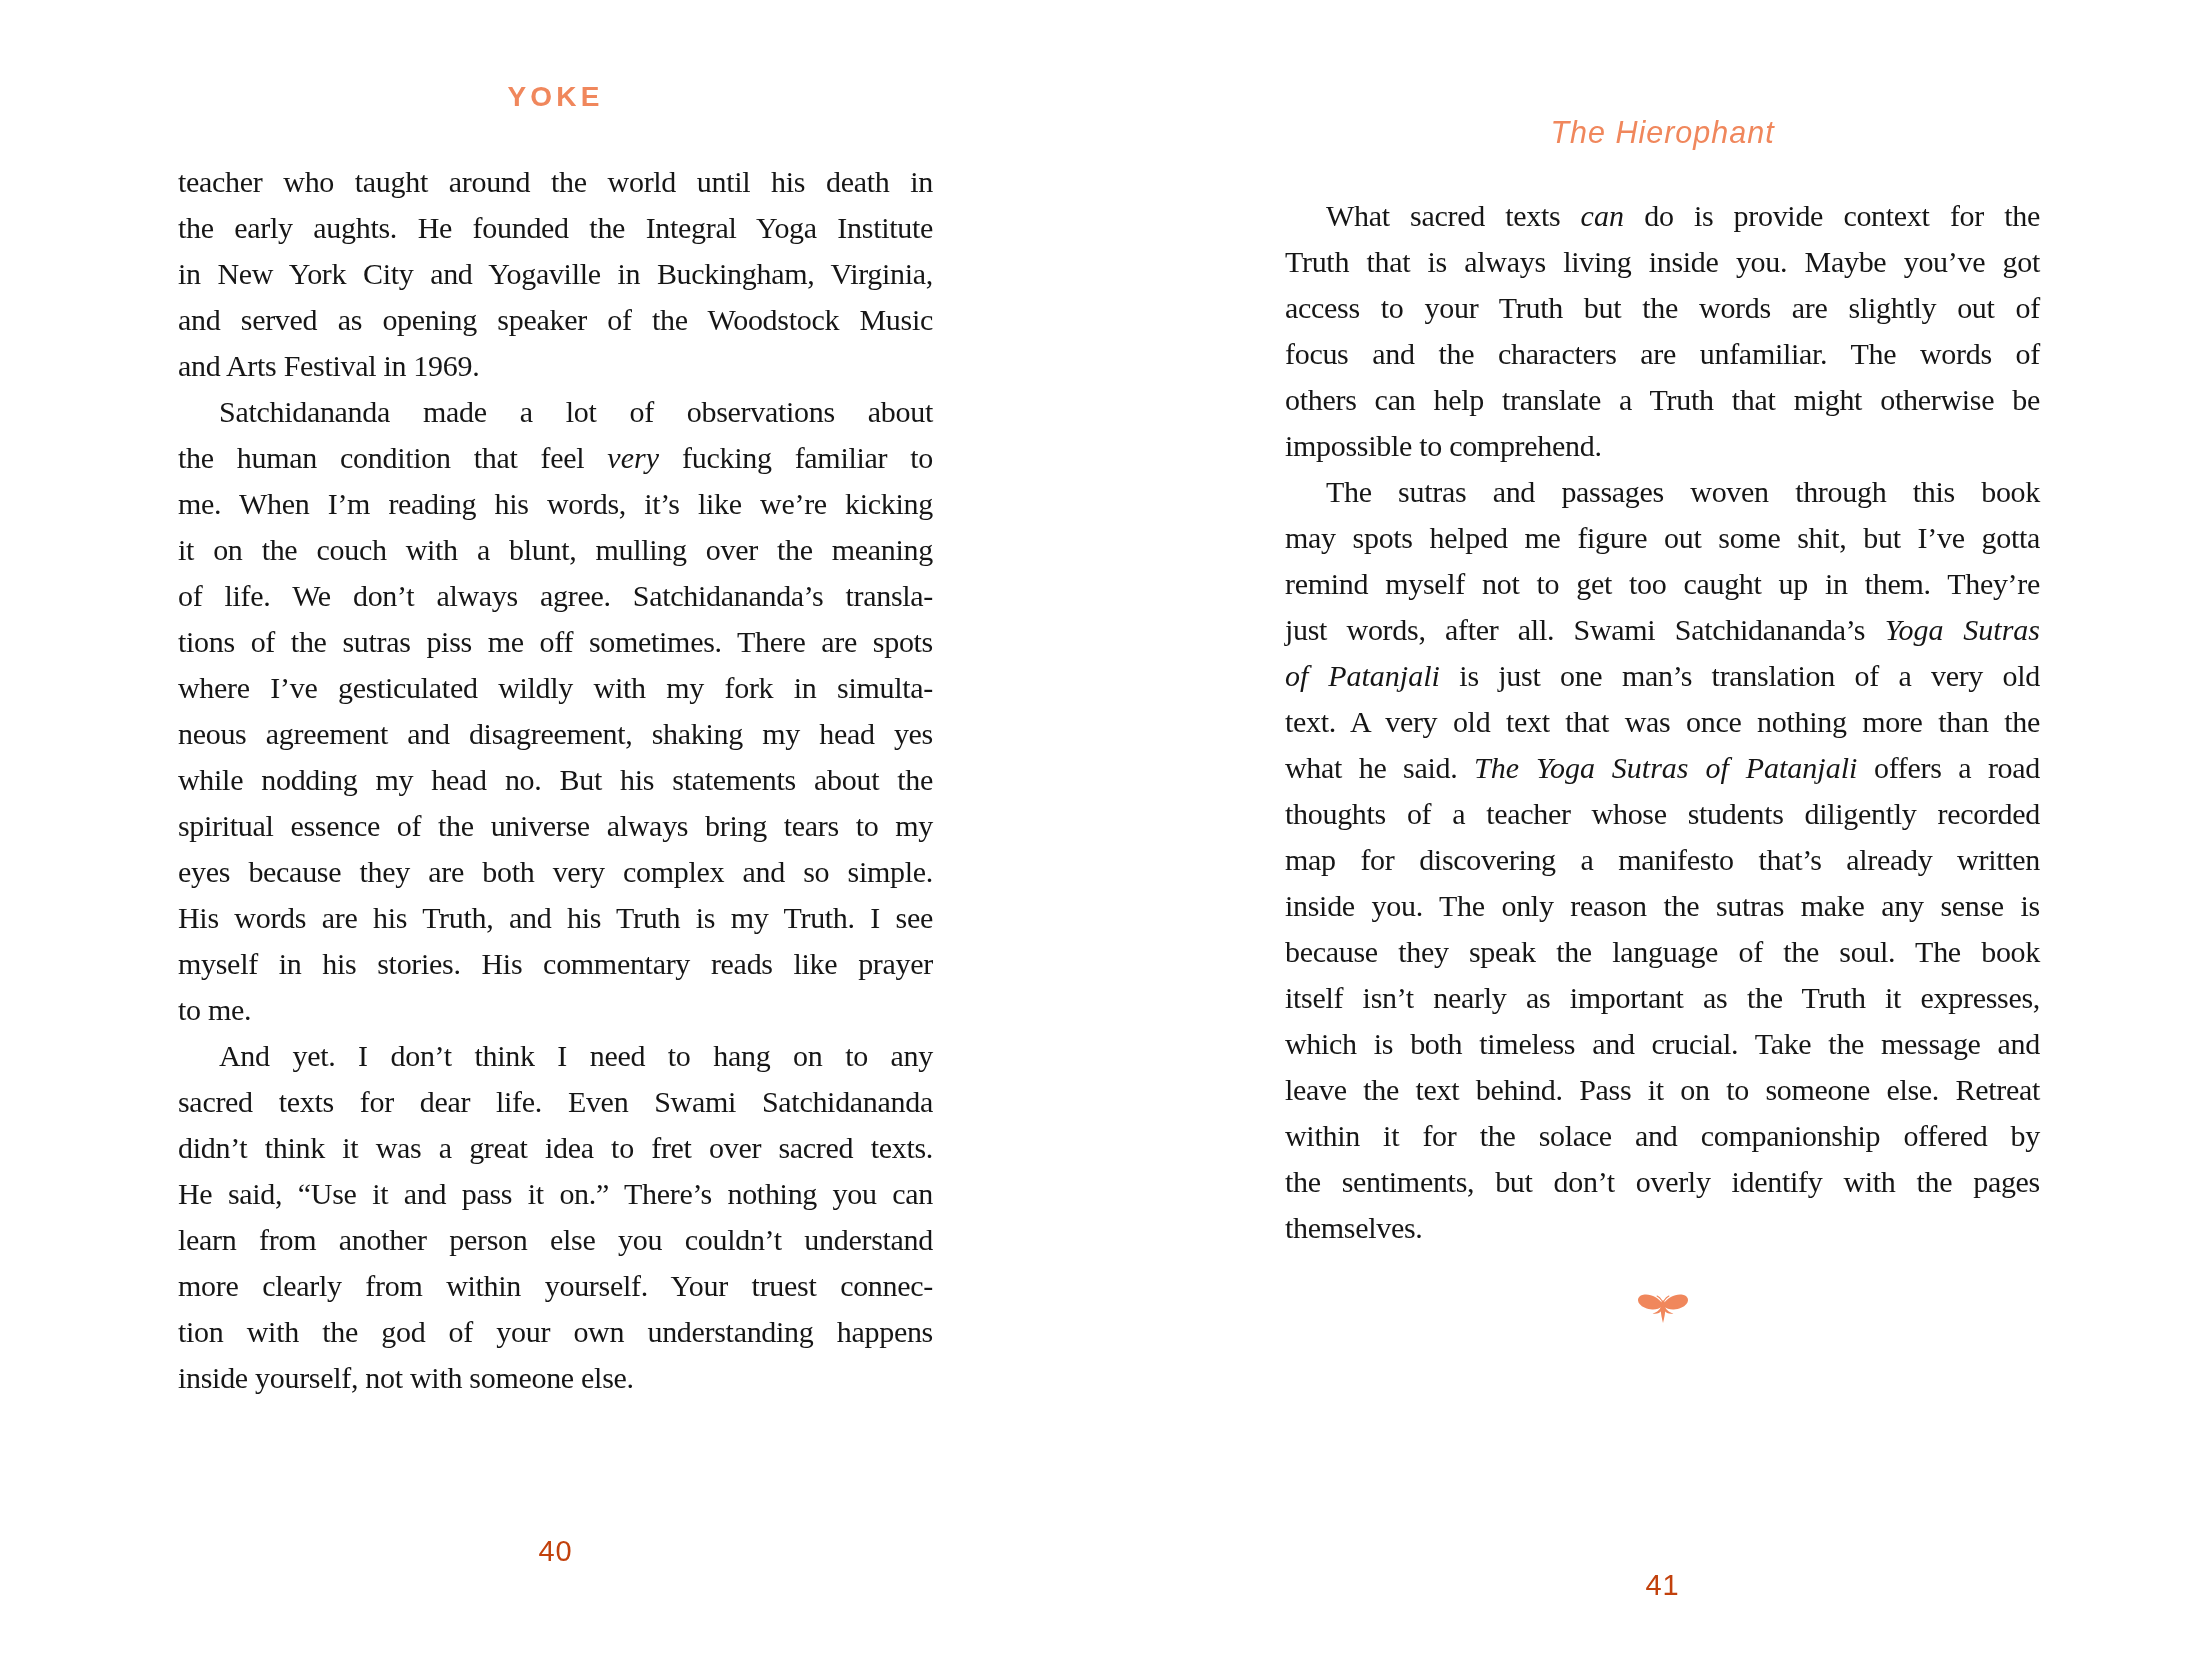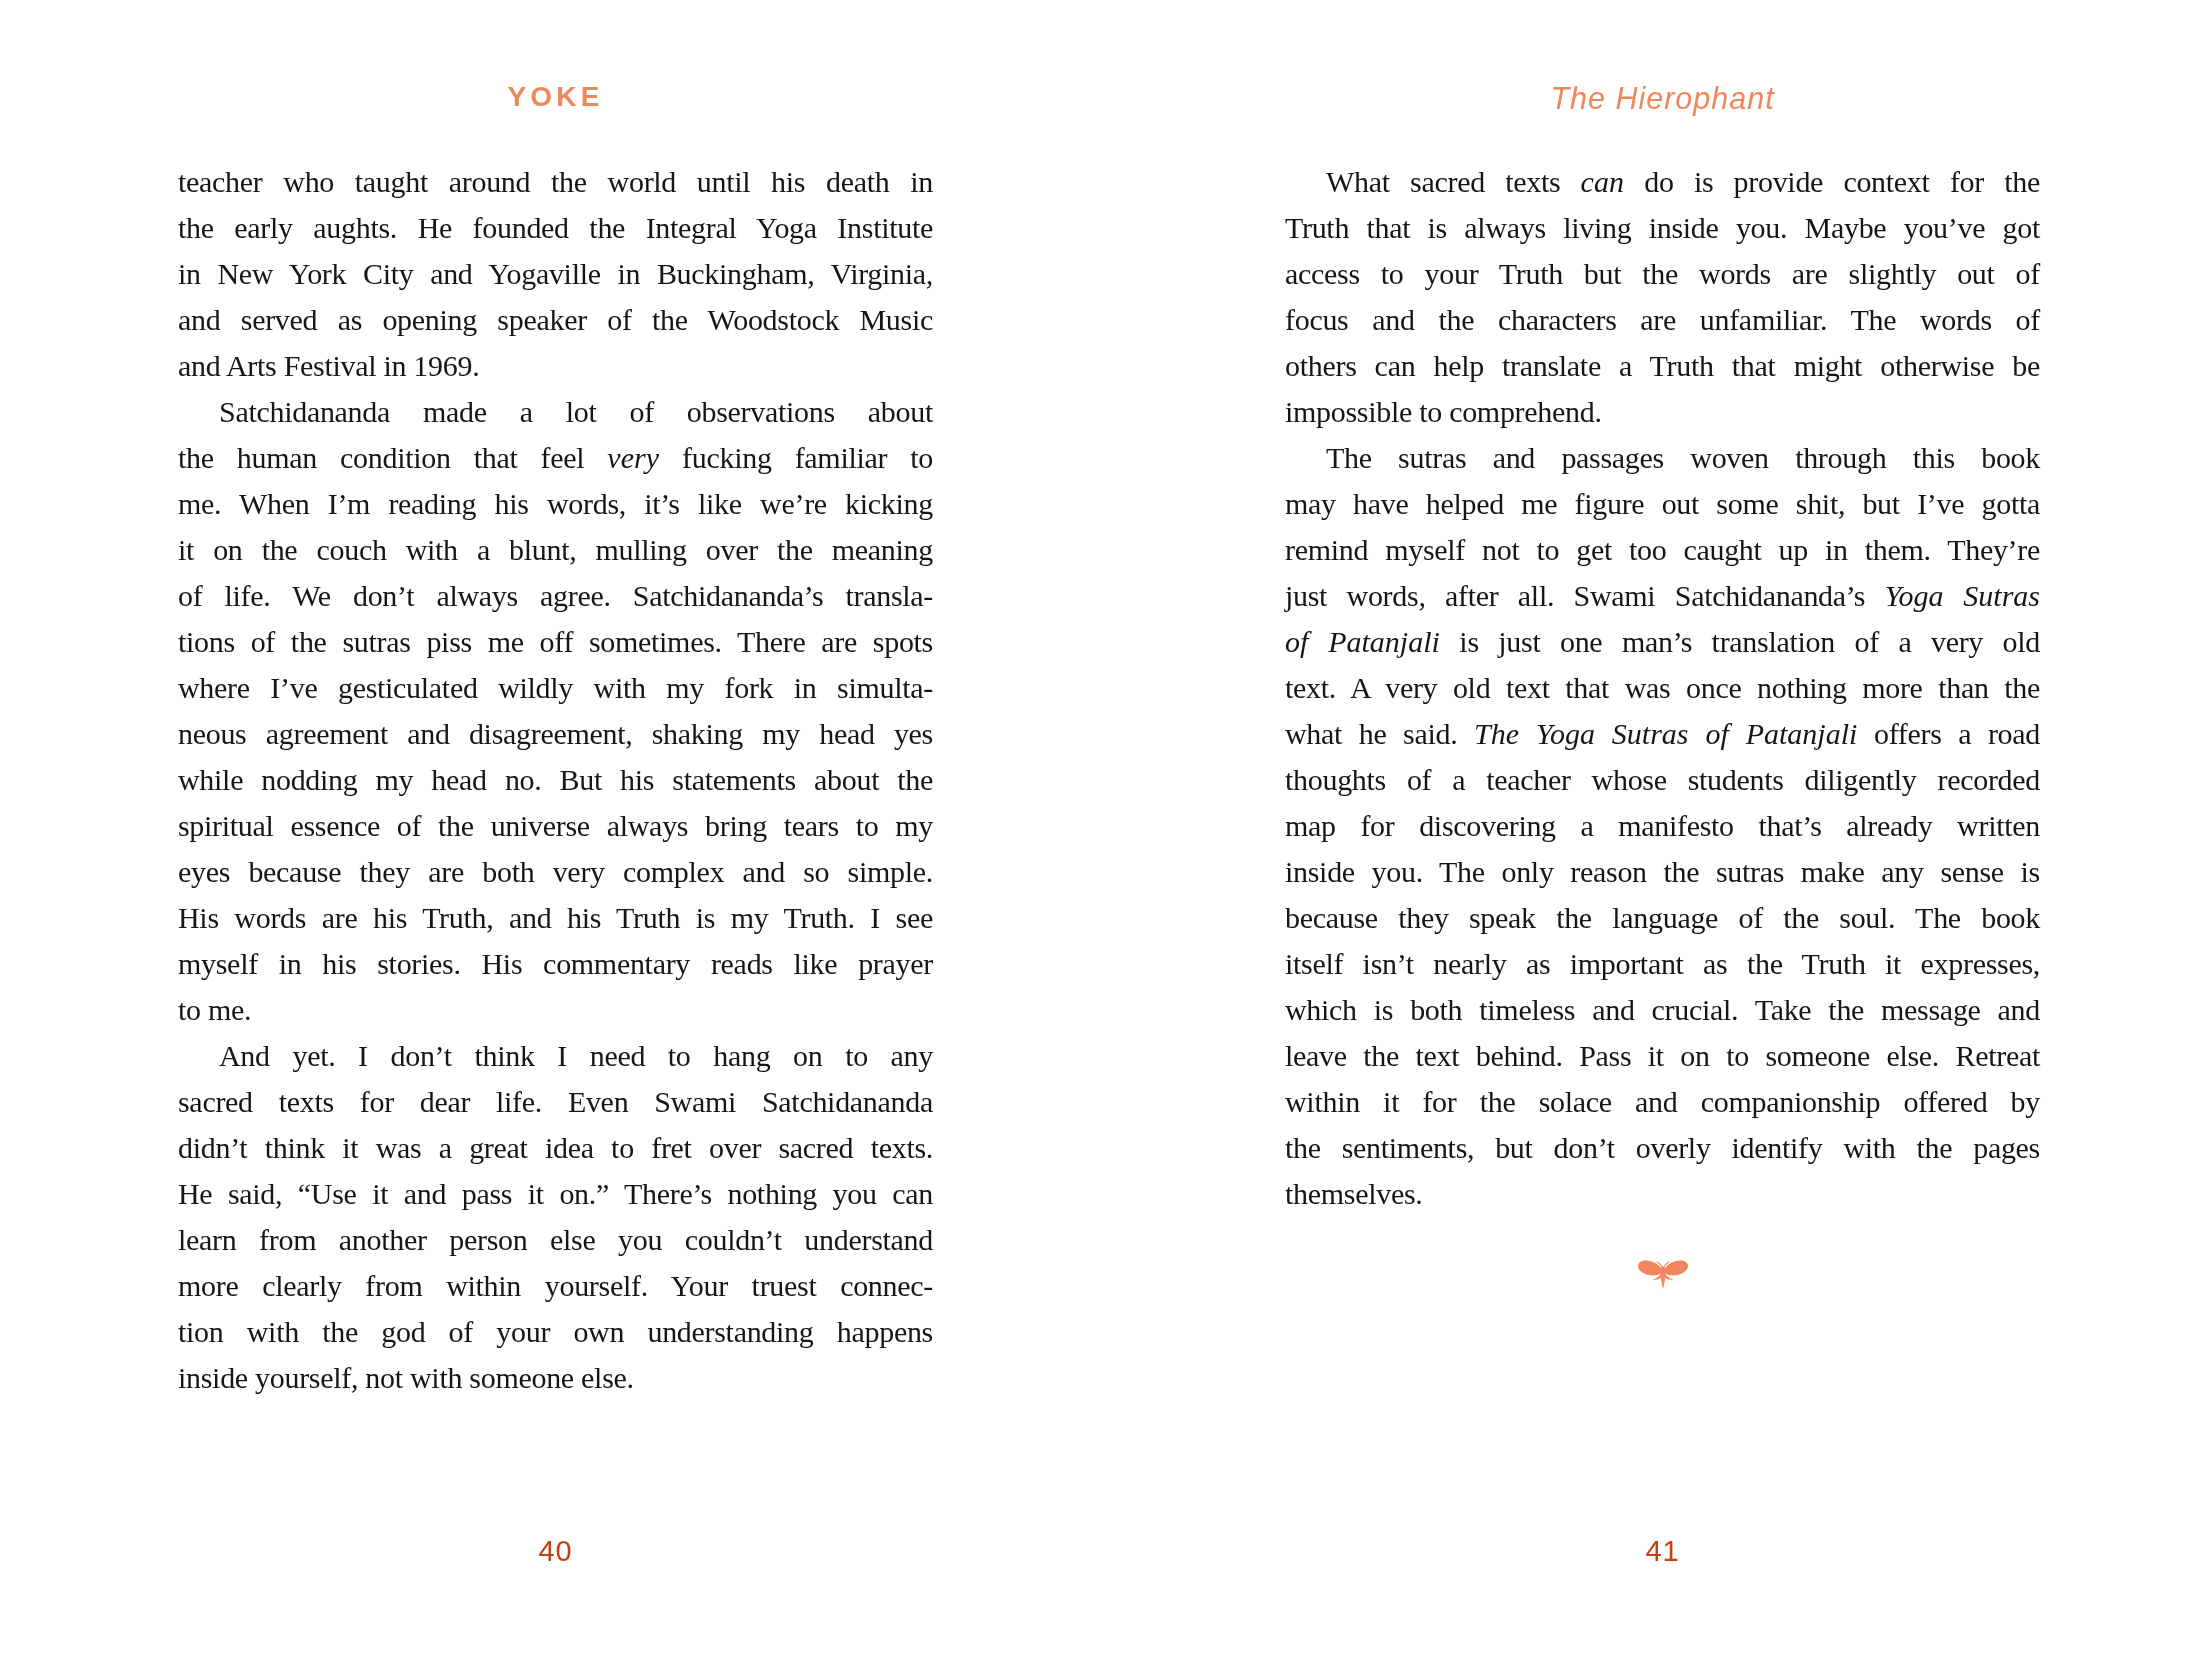--- a/index.html
+++ b/index.html
@@ -1,20 +1,20 @@
 <!DOCTYPE html>
 <html style="--accent: #F0875C;font-size:13.6px"><head>
 <meta charset="utf-8">
 <style>
   html,body{margin:0;padding:0;background:#ffffff;}
   .spread{position:relative;width:2205px;height:1654px;background:#ffffff;overflow:hidden;
           font-family:"Liberation Serif", serif;color:#161616;}
   .page{position:absolute;top:0;height:1434px;width:755px;}
   .page.left{left:178px;}
-  .page.right{left:1285px;}
+  .page.right{left:1285px;margin-top:34px;}
   .running-head{position:absolute;top:81px;left:0;width:100%;text-align:center;
                 font-family:"Liberation Sans", sans-serif;color:var(--accent,#F0875C);}
   .running-head.caps{font-weight:bold;font-size:28px;letter-spacing:4.2px;}
   .running-head.ital{font-style:italic;font-size:30.5px;letter-spacing:1px;}
   .body-text{position:absolute;top:159px;left:0;right:0;font-size:30px;line-height:46px;
              letter-spacing:-0.3px;}
   .para{margin:0;}
   .line{text-align:justify;text-align-last:justify;}
   .line.last{text-align-last:left;}
   .line.first{text-indent:41px;}
@@ -76,21 +76,21 @@
         <div class="para">
           <div class="line first">What sacred texts <em>can</em> do is provide context for the</div>
           <div class="line">Truth that is always living inside you. Maybe you’ve got</div>
           <div class="line">access to your Truth but the words are slightly out of</div>
           <div class="line">focus and the characters are unfamiliar. The words of</div>
           <div class="line">others can help translate a Truth that might otherwise be</div>
           <div class="line last">impossible to comprehend.</div>
         </div>
         <div class="para">
           <div class="line first">The sutras and passages woven through this book</div>
-          <div class="line">may have helped me figure out some shit, but I’ve gotta</div>
+          <div class="line">may spots helped me figure out some shit, but I’ve gotta</div>
           <div class="line">remind myself not to get too caught up in them. They’re</div>
           <div class="line">just words, after all. Swami Satchidananda’s <em>Yoga Sutras</em></div>
           <div class="line"><em>of Patanjali</em> is just one man’s translation of a very old</div>
           <div class="line">text. A very old text that was once nothing more than the</div>
           <div class="line">what he said. <em>The Yoga Sutras of Patanjali</em> offers a road</div>
           <div class="line">thoughts of a teacher whose students diligently recorded</div>
           <div class="line">map for discovering a manifesto that’s already written</div>
           <div class="line">inside you. The only reason the sutras make any sense is</div>
           <div class="line">because they speak the language of the soul. The book</div>
           <div class="line">itself isn’t nearly as important as the Truth it expresses,</div>

